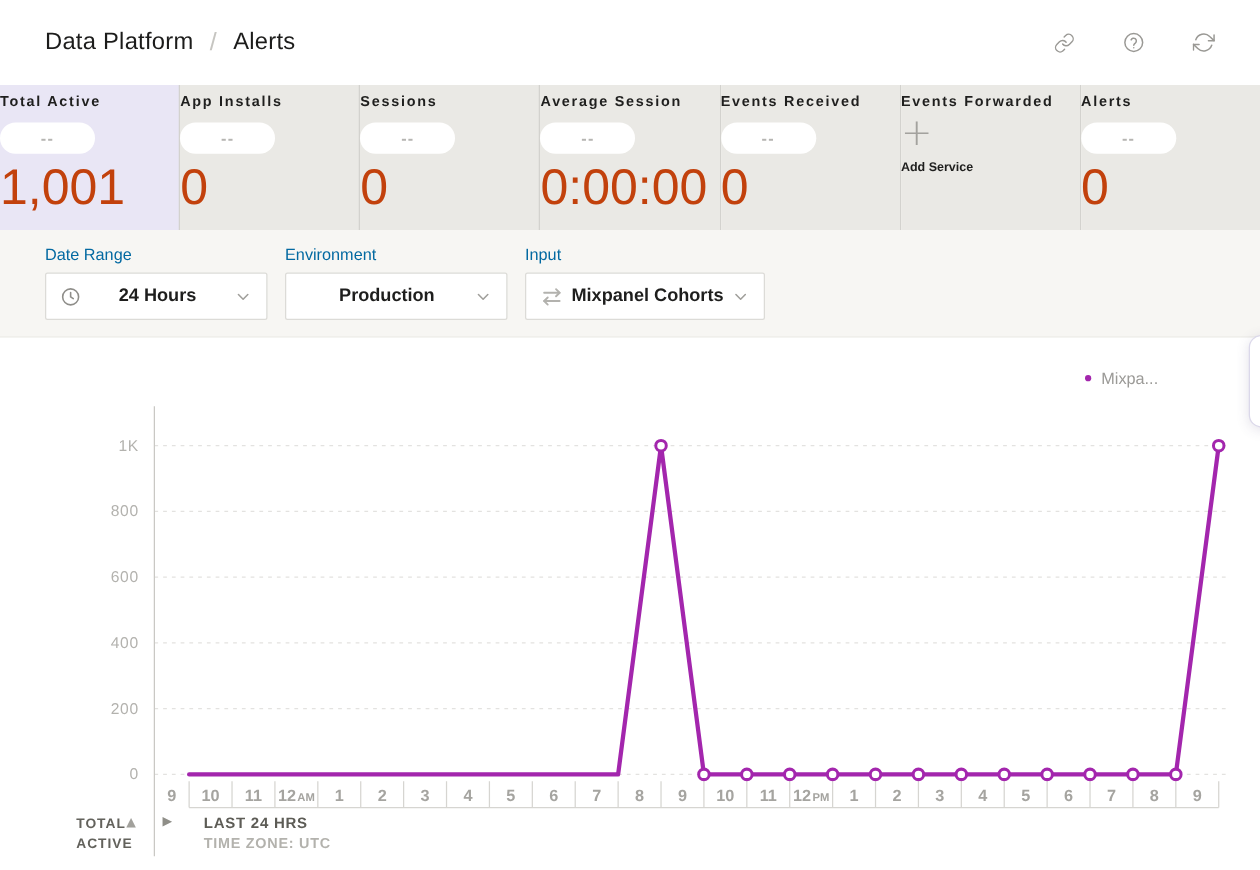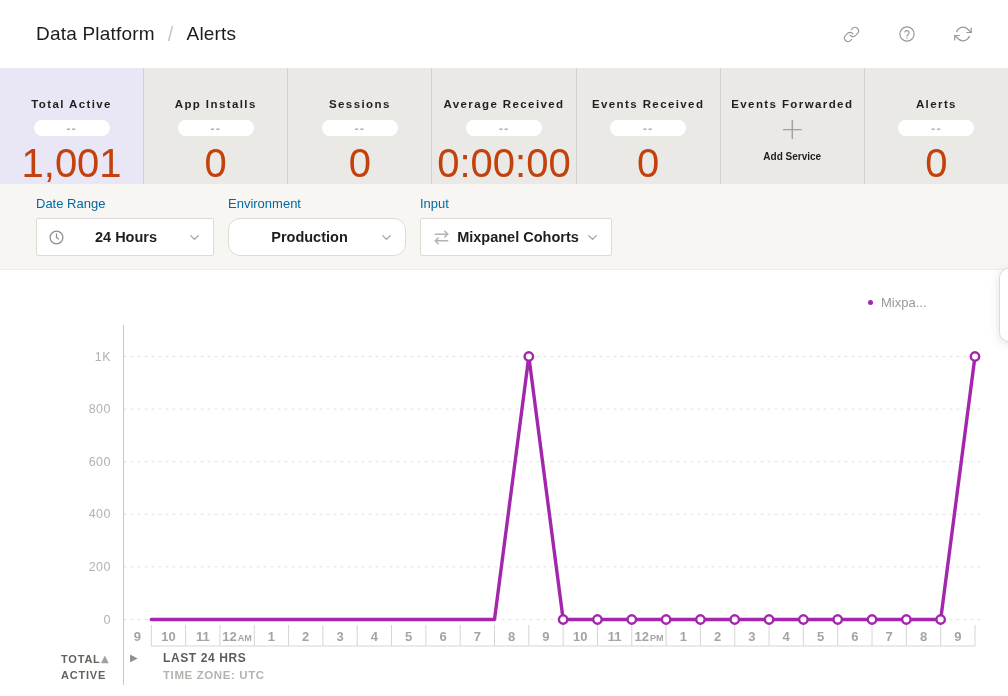--- a/index.html
+++ b/index.html
@@ -13,41 +13,41 @@
             padding:16px 36px; background:#fff; }
   .crumbs { display:flex; align-items:center; font-size:19px; color:#1c1c1b; font-weight:500; letter-spacing:0.2px; }
   .crumbs .sep { color:#c6c5c1; font-weight:300; margin:0 13px; font-size:20px; }
   .header-icons { display:flex; align-items:center; gap:38px; }
   .icon-btn { background:none; border:none; padding:0; cursor:pointer; line-height:0; }
   .icon-btn svg { stroke:#9a9995; fill:none; stroke-width:1.6; stroke-linecap:round; stroke-linejoin:round; }
 
   
   .stats { position:absolute; top:68px; left:0; width:1008px; height:116px; display:flex; }
   .stat-card { flex:1 1 0; background:#eae9e5; border-right:1px solid #d3d2ce;
-               display:flex; flex-direction:column; align-items:center; padding-top:30px; }
+               display:flex; flex-direction:column; padding-top:8px; }
   .stat-card:last-child { border-right:none; }
   .stat-card.selected { background:#e9e6f5; }
   .stat-label { font-size:11.5px; font-weight:700; letter-spacing:1.4px; color:#1f1f1e; white-space:nowrap; }
   .stat-pill { margin-top:10px; width:76px; height:25px; background:#fff; border-radius:13px;
                display:flex; align-items:center; justify-content:center;
                font-size:13px; font-weight:700; color:#b6b5b2; letter-spacing:1px; }
   .stat-value { margin-top:6px; font-size:40px; font-weight:400; color:#c2410c; line-height:1.05; white-space:nowrap; }
   .stat-plus { margin-top:6px; height:25px; font-size:30px; font-weight:300; color:#a3a29e;
                line-height:25px; font-family:"DejaVu Sans", sans-serif; }
   .stat-action { margin-top:10px; font-size:10px; font-weight:700; color:#1e1e1d; cursor:pointer; }
 
   
   .filters { position:absolute; top:184px; left:0; width:1008px; height:86px;
              background:#f7f6f3; border-bottom:1px solid #eeede9;
              display:flex; gap:14px; padding:12px 0 0 36px; }
   .filter-group { display:flex; flex-direction:column; }
   .filter-label { font-size:13px; color:#0369a1; margin-bottom:7px; }
   .filter-box { height:38px; background:#fff; border:1px solid #dcdbd7; border-radius:2px;
                 display:flex; align-items:center; padding:0 11px; cursor:pointer; }
-  .fb-w1 { width:178px; } .fb-w2 { width:178px;border-radius:12px; } .fb-w3 { width:192px; }
+  .fb-w1 { width:178px; } .fb-w2 { width:178px; } .fb-w3 { width:192px; }
   .filter-value { flex:1; text-align:center; font-size:14.5px; font-weight:700; color:#1e1e1d; white-space:nowrap; }
   .filter-box svg { flex:0 0 auto; }
   .clock-svg { stroke:#8f8e8a; fill:none; stroke-width:1.8; stroke-linecap:round; }
   .swap-svg { stroke:#b3b2ae; fill:none; stroke-width:1.6; stroke-linecap:round; stroke-linejoin:round; }
   .chev-svg { stroke:#a09f9b; fill:none; stroke-width:2; stroke-linecap:round; stroke-linejoin:round; }
 
   
   .chart-section { position:absolute; top:278px; left:0; width:1008px; height:426px; background:#fff; }
   .chart-svg { position:absolute; top:0; left:0; }
   .legend { position:absolute; top:17px; left:868px; display:flex; align-items:center; gap:8px;
@@ -114,21 +114,21 @@
       <div class="stat-label">App Installs</div>
       <div class="stat-pill">--</div>
       <div class="stat-value">0</div>
     </div>
     <div class="stat-card">
       <div class="stat-label">Sessions</div>
       <div class="stat-pill">--</div>
       <div class="stat-value">0</div>
     </div>
     <div class="stat-card">
-      <div class="stat-label">Average Received</div>
+      <div class="stat-label">Average Session</div>
       <div class="stat-pill">--</div>
       <div class="stat-value">0:00:00</div>
     </div>
     <div class="stat-card">
       <div class="stat-label">Events Received</div>
       <div class="stat-pill">--</div>
       <div class="stat-value">0</div>
     </div>
     <div class="stat-card">
       <div class="stat-label">Events Forwarded</div>

